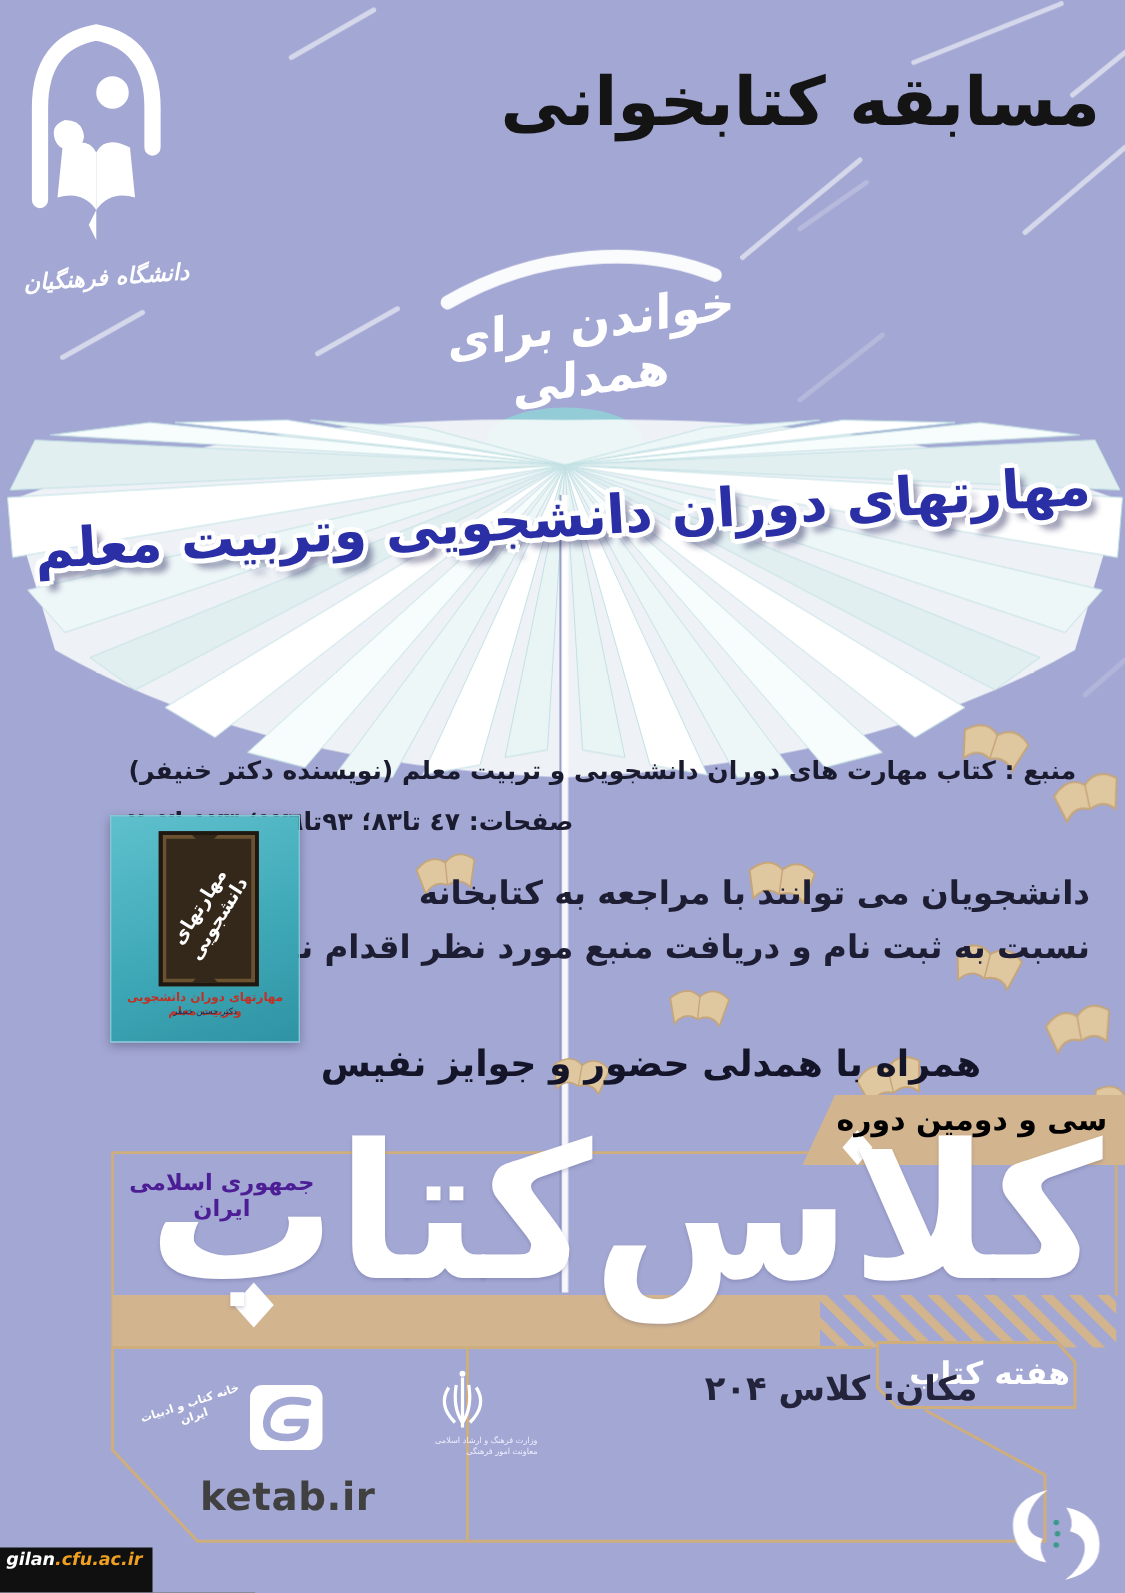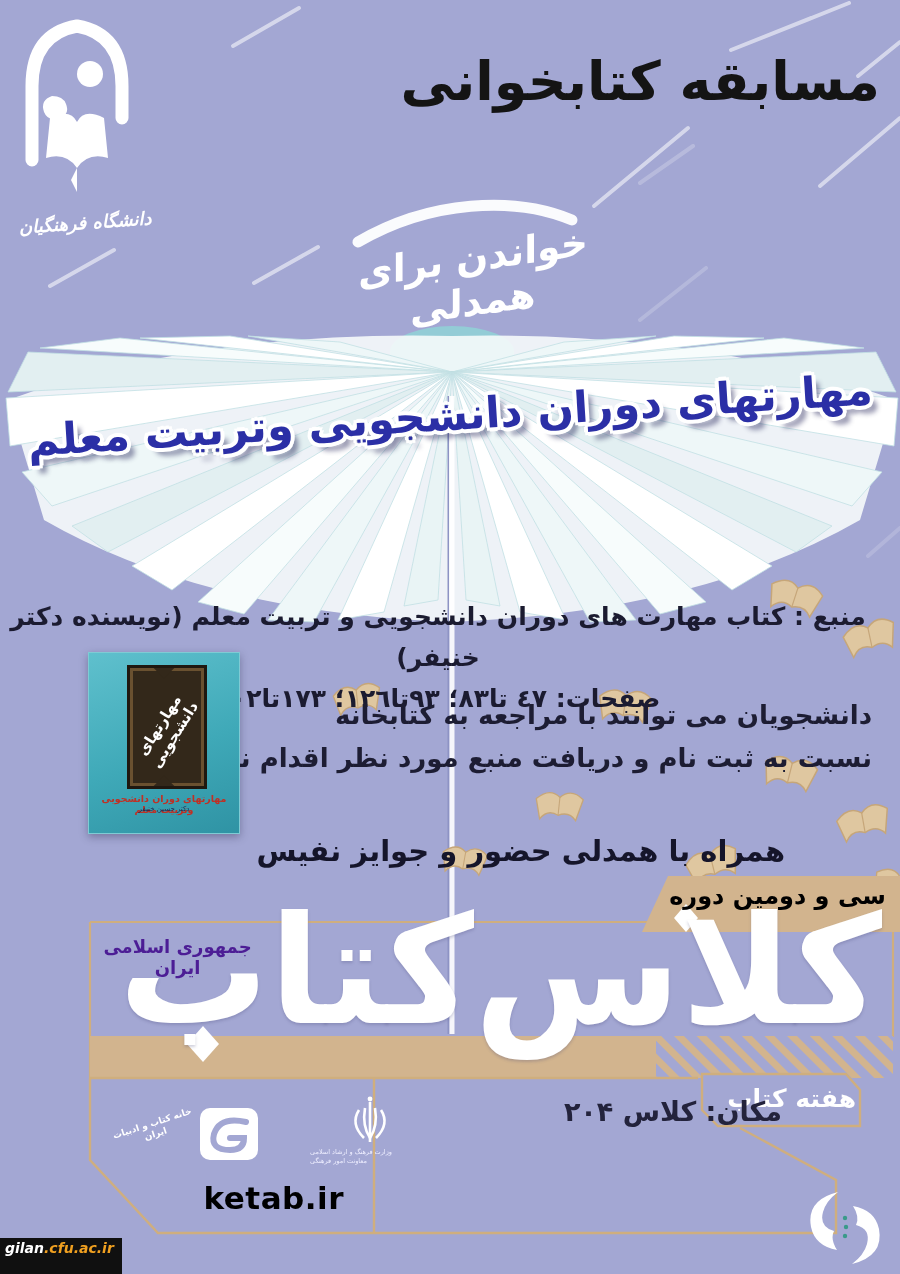--- a/index.html
+++ b/index.html
@@ -17,22 +17,22 @@
   .main-title{right:20px;top:50px;font-size:54px;font-weight:bold;color:#141414;
     direction:rtl;letter-spacing:-1px;margin-left:24px;}
   .calli{left:338px;top:236px;width:270px;color:#fff;font-size:38px;font-weight:bold;
     direction:rtl;text-align:center;transform:rotate(-8deg) skewX(-8deg);}
   
   .banner{left:0;right:0;top:390px;text-align:center;direction:rtl;
     font-size:43px;font-weight:bold;color:#2b2fa6;transform:rotate(-3.5deg);
     text-shadow:-3px -3px 0 #fff,3px -3px 0 #fff,-3px 3px 0 #fff,3px 3px 0 #fff,
       0 -4px 0 #fff,0 4px 0 #fff,-4px 0 0 #fff,4px 0 0 #fff,7px 8px 5px rgba(25,25,80,.45);}
   
-  .source{right:24px;top:596px;text-align:center;direction:rtl;color:#1b1b30;
-    font-weight:bold;font-size:25px;line-height:41px;}
+  .source{right:39px;top:596px;text-align:left;direction:rtl;color:#1b1b30;
+    font-weight:bold;font-size:20px;line-height:41px;}
   .instructions{right:28px;top:694px;text-align:right;direction:rtl;color:#1d1d33;
     font-weight:bold;font-size:26px;line-height:43px;}
   .cert{right:115px;top:834px;direction:rtl;color:#15152a;font-weight:bold;font-size:29px;}
   
   .cover{left:88px;top:652px;width:150px;height:180px;z-index:3;
     background:linear-gradient(160deg,#5fc0cd 0%,#3fa9b8 55%,#2f93a4 100%);
     box-shadow:0 3px 8px rgba(30,30,60,.35);border:1px solid #7fcbd4;}
   .ornament{position:absolute;left:38px;top:12px;width:74px;height:118px;
     background:#33281a;border:3px solid #1f1810;box-shadow:inset 0 0 0 3px #6a5130;
     overflow:hidden;}
@@ -51,23 +51,23 @@
   .country{left:95px;top:936px;width:165px;text-align:center;direction:rtl;
     color:#4c1d95;font-weight:bold;font-size:18px;}
   .bw-title{right:18px;top:893px;direction:rtl;color:#fff;font-weight:bold;
     font-size:150px;line-height:1.05;letter-spacing:-4px;
     text-shadow:0 2px 3px rgba(70,70,120,.25);}
   .badge-label{left:704px;top:1084px;width:152px;text-align:right;direction:rtl;
     color:#fff;font-weight:bold;font-size:25px;letter-spacing:-1px;}
   
   .details{right:118px;top:1086px;width:440px;text-align:right;direction:rtl;
     color:#23233c;font-weight:bold;font-size:27px;line-height:52px;}
-  .ketab{left:144px;top:1180px;width:200px;text-align:right;color:#000000;
+  .ketab{left:160px;top:1180px;width:200px;text-align:left;color:#404040;
     font-weight:bold;font-size:31px;letter-spacing:.5px;}
-  .gov-text{left:310px;top:1148px;width:120px;text-align:left;color:#eef;
+  .gov-text{left:310px;top:1148px;width:120px;text-align:right;color:#eef;
     font-size:6.5px;line-height:9px;direction:rtl;}
   .bh-text{left:108px;top:1118px;width:92px;text-align:center;color:#fff;
     font-size:9px;font-weight:bold;direction:rtl;transform:rotate(-18deg);line-height:11px;}
   
   .watermark{left:0;top:1238px;height:25px;padding:2px 8px 16px 5px;background:#101010;
     font-size:14px;font-weight:bold;font-style:italic;z-index:5;white-space:nowrap;}
   .wm-prefix{color:#fff;} .wm-suffix{color:#f0a020;}
 </style>
 </head>
 <body>

